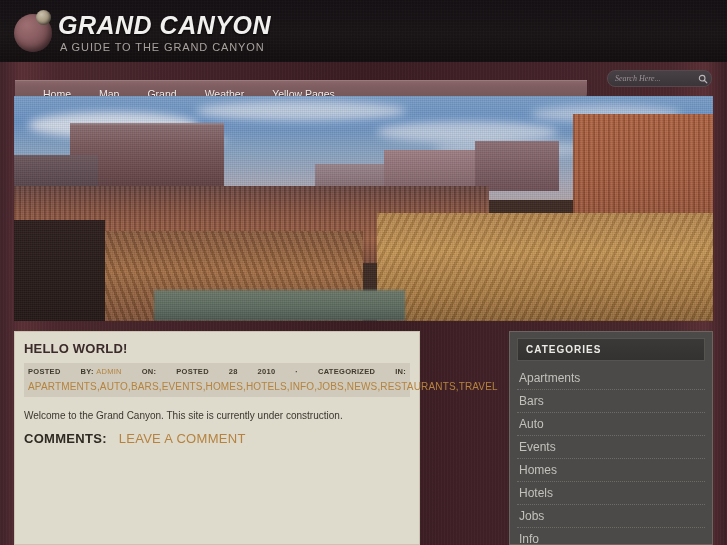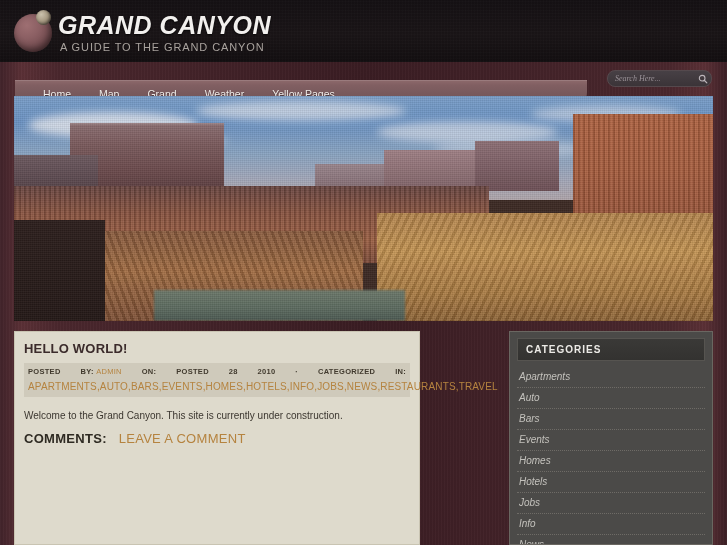--- a/index.html
+++ b/index.html
@@ -300,27 +300,26 @@
     color: #eceae6;
     font-size: 10px;
     font-weight: bold;
     letter-spacing: 1px;
     padding: 5px 8px;
     border: 1px solid #565450;
     box-sizing: border-box;
   }
   .cat-list { margin-top: 6px; }
   .cat-item {
-    font-size: 10px;
+    font-size: 12px;
     color: #c3c1bc;
     padding: 5px 2px 5px 2px;
     border-bottom: 1px dotted #6e6b66;
     cursor: pointer;
     line-height: 1;
-    font-style: italic;
   }
 </style>
 </head>
 <body>
 
 <div class="page-frame"></div>
 
 <div class="header">
 
   <div class="logo-mark">
@@ -411,22 +410,22 @@
     <span>&nbsp;</span>
     <span class="meta-link">LEAVE A COMMENT</span>
   </div>
 
 </div>
 
 <div class="sidebar">
   <div class="widget-title">CATEGORIES</div>
   <div class="cat-list">
     <div class="cat-item">Apartments</div>
+    <div class="cat-item">Bars</div>
     <div class="cat-item">Auto</div>
-    <div class="cat-item">Bars</div>
     <div class="cat-item">Events</div>
     <div class="cat-item">Homes</div>
     <div class="cat-item">Hotels</div>
     <div class="cat-item">Jobs</div>
     <div class="cat-item">Info</div>
     <div class="cat-item">News</div>
 
   </div>
 </div>
 

